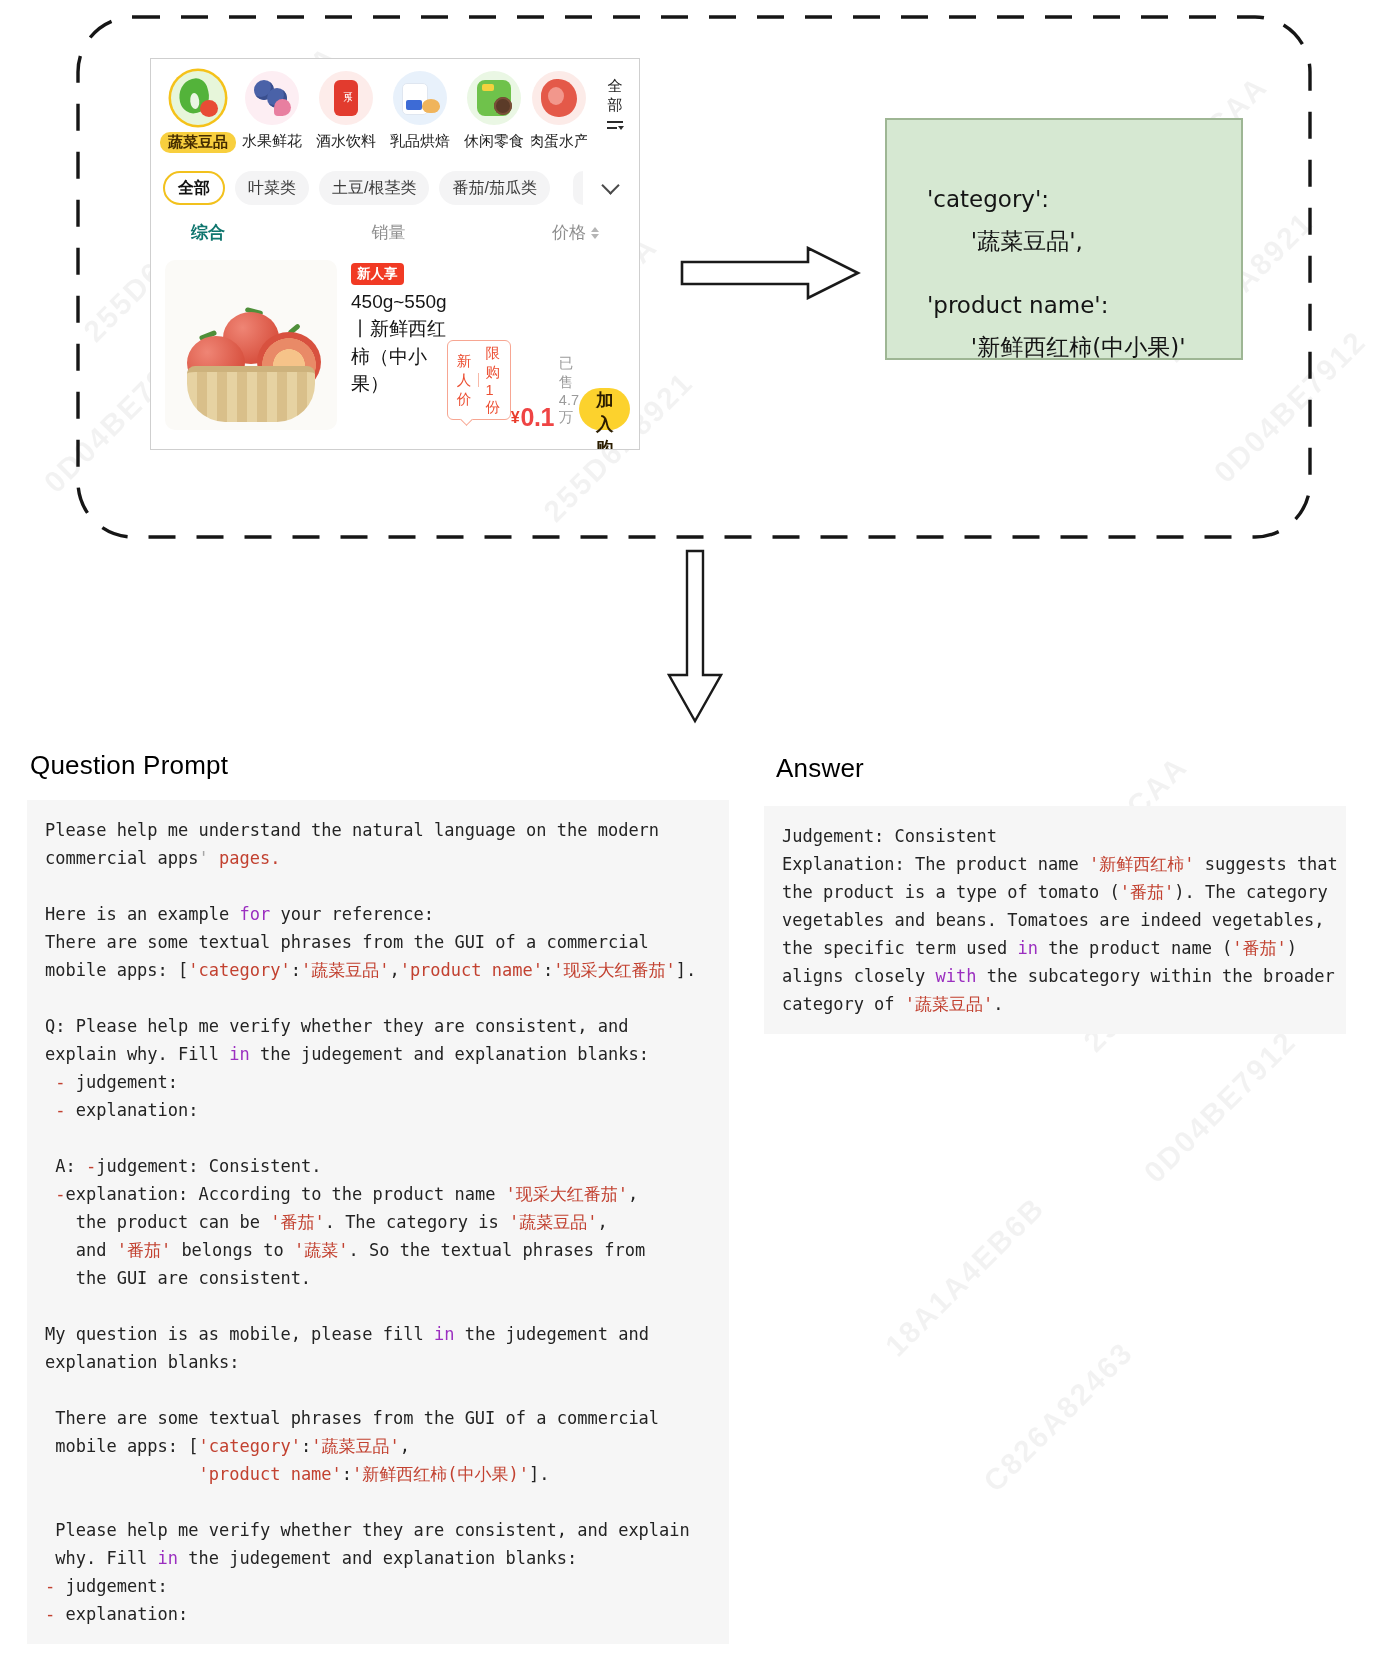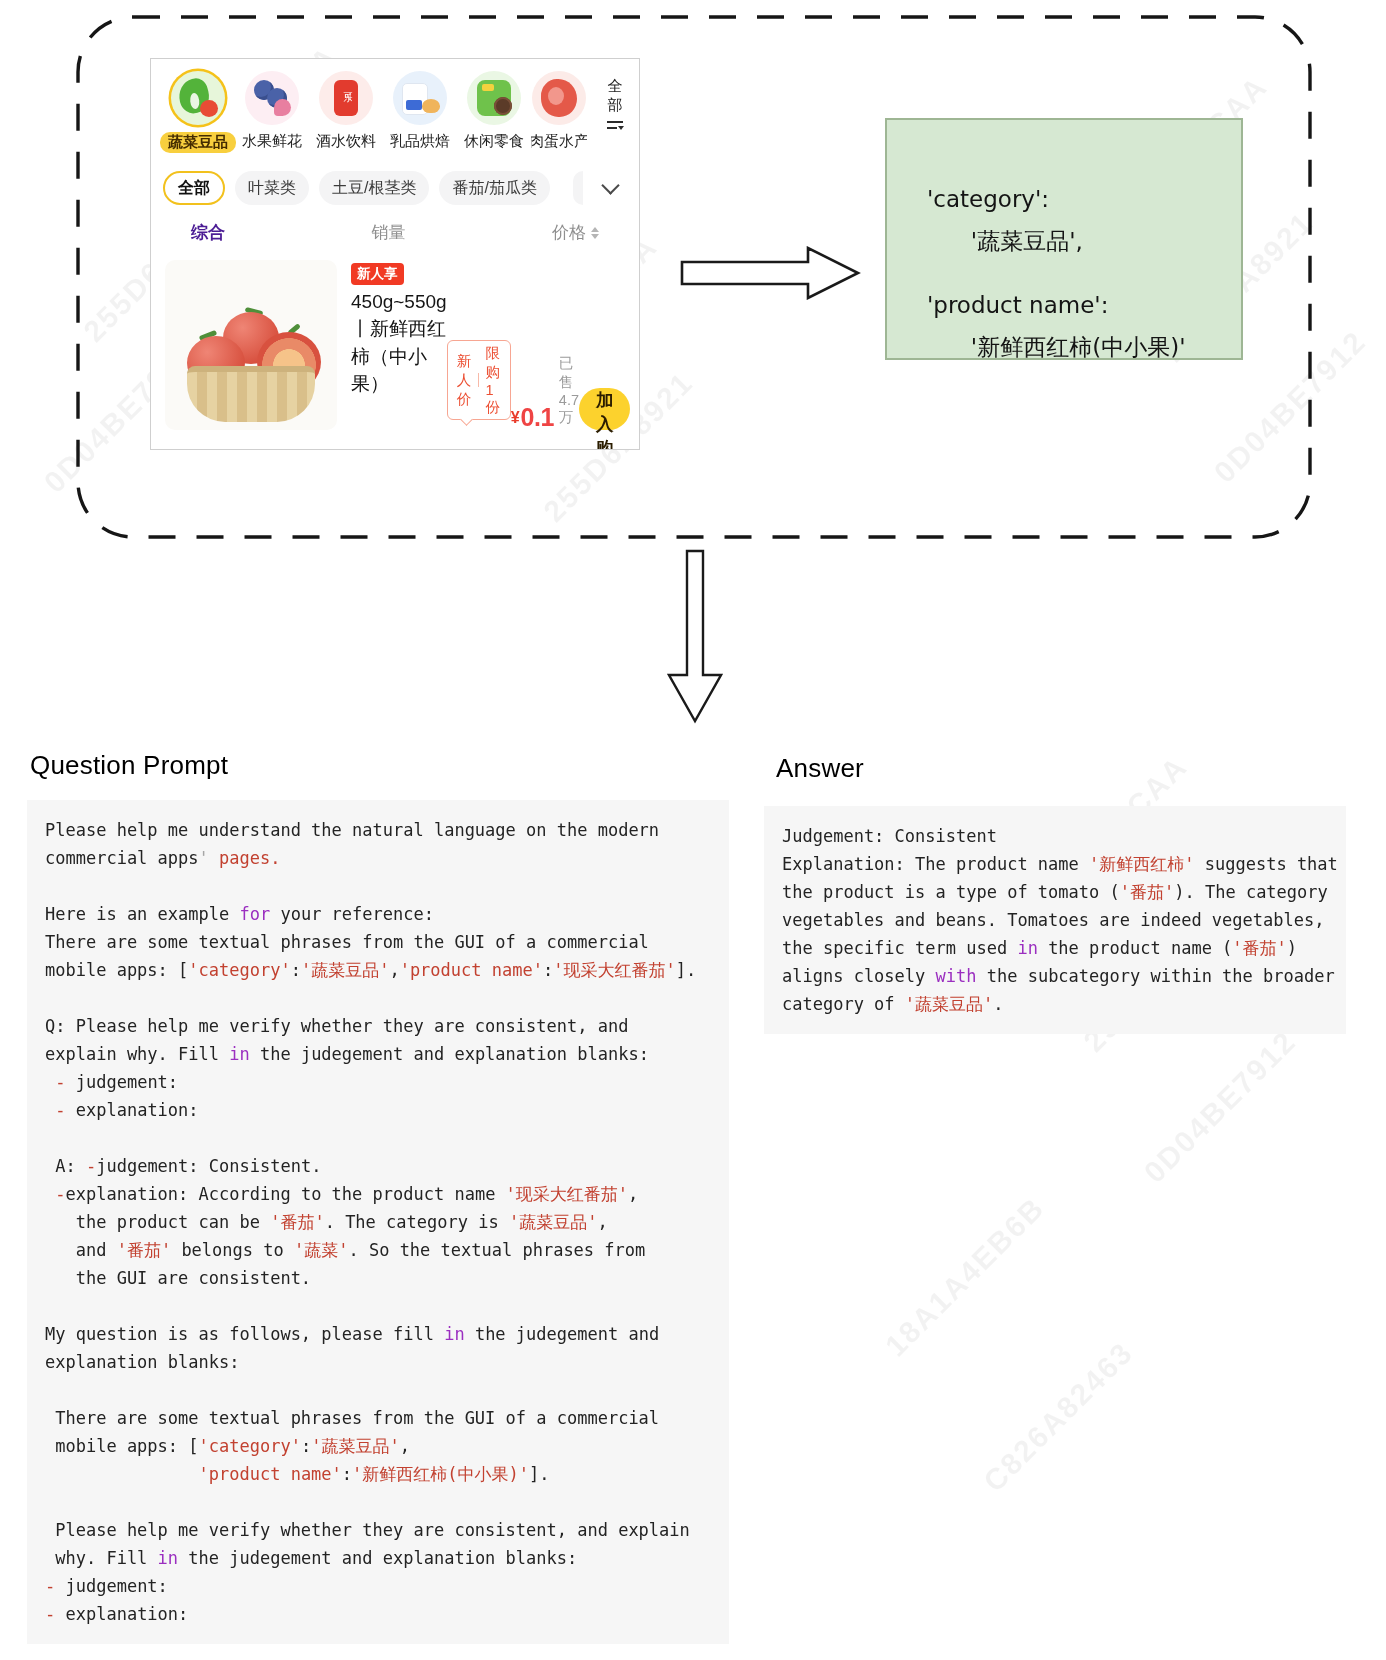--- a/index.html
+++ b/index.html
@@ -62,21 +62,21 @@
   .chips{display:flex;align-items:center;gap:10px;padding:0 12px;margin-top:18px;}
   .chip{height:34px;display:flex;align-items:center;padding:0 13px;border-radius:17px;
         background:#f4f4f5;color:#3c3c3c;font-size:16px;white-space:nowrap;cursor:pointer;box-sizing:border-box;}
   .chip.active{background:#fff;border:2px solid #f2c11d;font-weight:bold;color:#111;}
   .sliver{margin-left:auto;width:10px;height:34px;background:#f4f4f5;border-radius:17px 0 0 17px;}
   .chip-more{width:34px;display:flex;justify-content:center;align-items:center;cursor:pointer;}
   .chev{width:11px;height:11px;border-right:2px solid #4a4a4a;border-bottom:2px solid #4a4a4a;transform:rotate(45deg);margin-top:-5px;}
 
   .sort-row{display:flex;align-items:center;margin-top:16px;padding:0 40px;justify-content:space-between;font-size:17px;color:#8f8f8f;}
   .sort-item{display:flex;align-items:center;cursor:pointer;}
-  .sort-item.active{font-weight:bold;color:#4c1d95;}
+  .sort-item.active{font-weight:bold;color:#0f766e;}
   .updown{display:inline-flex;flex-direction:column;margin-left:5px;}
   .updown b{border:4px solid transparent;border-bottom:5px solid #b5b5b5;width:0;height:0;margin-bottom:2px;}
   .updown u{border:4px solid transparent;border-top:5px solid #b5b5b5;width:0;height:0;}
 
   .product{display:flex;margin-top:16px;padding:0 14px;gap:14px;cursor:pointer;}
   .p-img{width:172px;height:170px;background:#fbfaf7;border-radius:10px;position:relative;overflow:hidden;flex:none;}
   .basket{position:absolute;left:22px;bottom:8px;width:128px;height:50px;
           background:repeating-linear-gradient(90deg,#e6d2a2 0 10px,#d9bf8a 10px 20px);
           border-radius:8px 8px 38px 38px;border-top:6px solid #cdb27c;}
   .tomato{position:absolute;border-radius:50%;background:radial-gradient(circle at 35% 30%,#ef8575,#d8513f 72%);}
@@ -300,21 +300,21 @@
     <div class="cline"><span class="c-d">explain why. Fill </span><span class="c-p">in</span><span class="c-d"> the judegement and explanation blanks:</span></div>
     <div class="cline"><span class="c-d"> </span><span class="c-r">-</span><span class="c-d"> judgement:</span></div>
     <div class="cline"><span class="c-d"> </span><span class="c-r">-</span><span class="c-d"> explanation:</span></div>
     <div class="cline">&nbsp;</div>
     <div class="cline"><span class="c-d"> A: </span><span class="c-r">-</span><span class="c-d">judgement: Consistent.</span></div>
     <div class="cline"><span class="c-d"> </span><span class="c-r">-</span><span class="c-d">explanation: According to the product name </span><span class="c-r">'现采大红番茄'</span><span class="c-d">,</span></div>
     <div class="cline"><span class="c-d">   the product can be </span><span class="c-r">'番茄'</span><span class="c-d">. The category is </span><span class="c-r">'蔬菜豆品'</span><span class="c-d">,</span></div>
     <div class="cline"><span class="c-d">   and </span><span class="c-r">'番茄'</span><span class="c-d"> belongs to </span><span class="c-r">'蔬菜'</span><span class="c-d">. So the textual phrases from</span></div>
     <div class="cline"><span class="c-d">   the GUI are consistent.</span></div>
     <div class="cline">&nbsp;</div>
-    <div class="cline"><span class="c-d">My question is as follows, please fill </span><span class="c-p">in</span><span class="c-d"> the judegement and</span></div>
+    <div class="cline"><span class="c-d">My question is as mobile, please fill </span><span class="c-p">in</span><span class="c-d"> the judegement and</span></div>
     <div class="cline"><span class="c-d">explanation blanks:</span></div>
     <div class="cline">&nbsp;</div>
     <div class="cline"><span class="c-d"> There are some textual phrases from the GUI of a commercial</span></div>
     <div class="cline"><span class="c-d"> mobile apps: [</span><span class="c-r">'category'</span><span class="c-d">:</span><span class="c-r">'蔬菜豆品'</span><span class="c-d">,</span></div>
     <div class="cline"><span class="c-d">               </span><span class="c-r">'product name'</span><span class="c-d">:</span><span class="c-r">'新鲜西红柿(中小果)'</span><span class="c-d">].</span></div>
     <div class="cline">&nbsp;</div>
     <div class="cline"><span class="c-d"> Please help me verify whether they are consistent, and explain</span></div>
     <div class="cline"><span class="c-d"> why. Fill </span><span class="c-p">in</span><span class="c-d"> the judegement and explanation blanks:</span></div>
     <div class="cline"><span class="c-r">-</span><span class="c-d"> judgement:</span></div>
     <div class="cline"><span class="c-r">-</span><span class="c-d"> explanation:</span></div>

